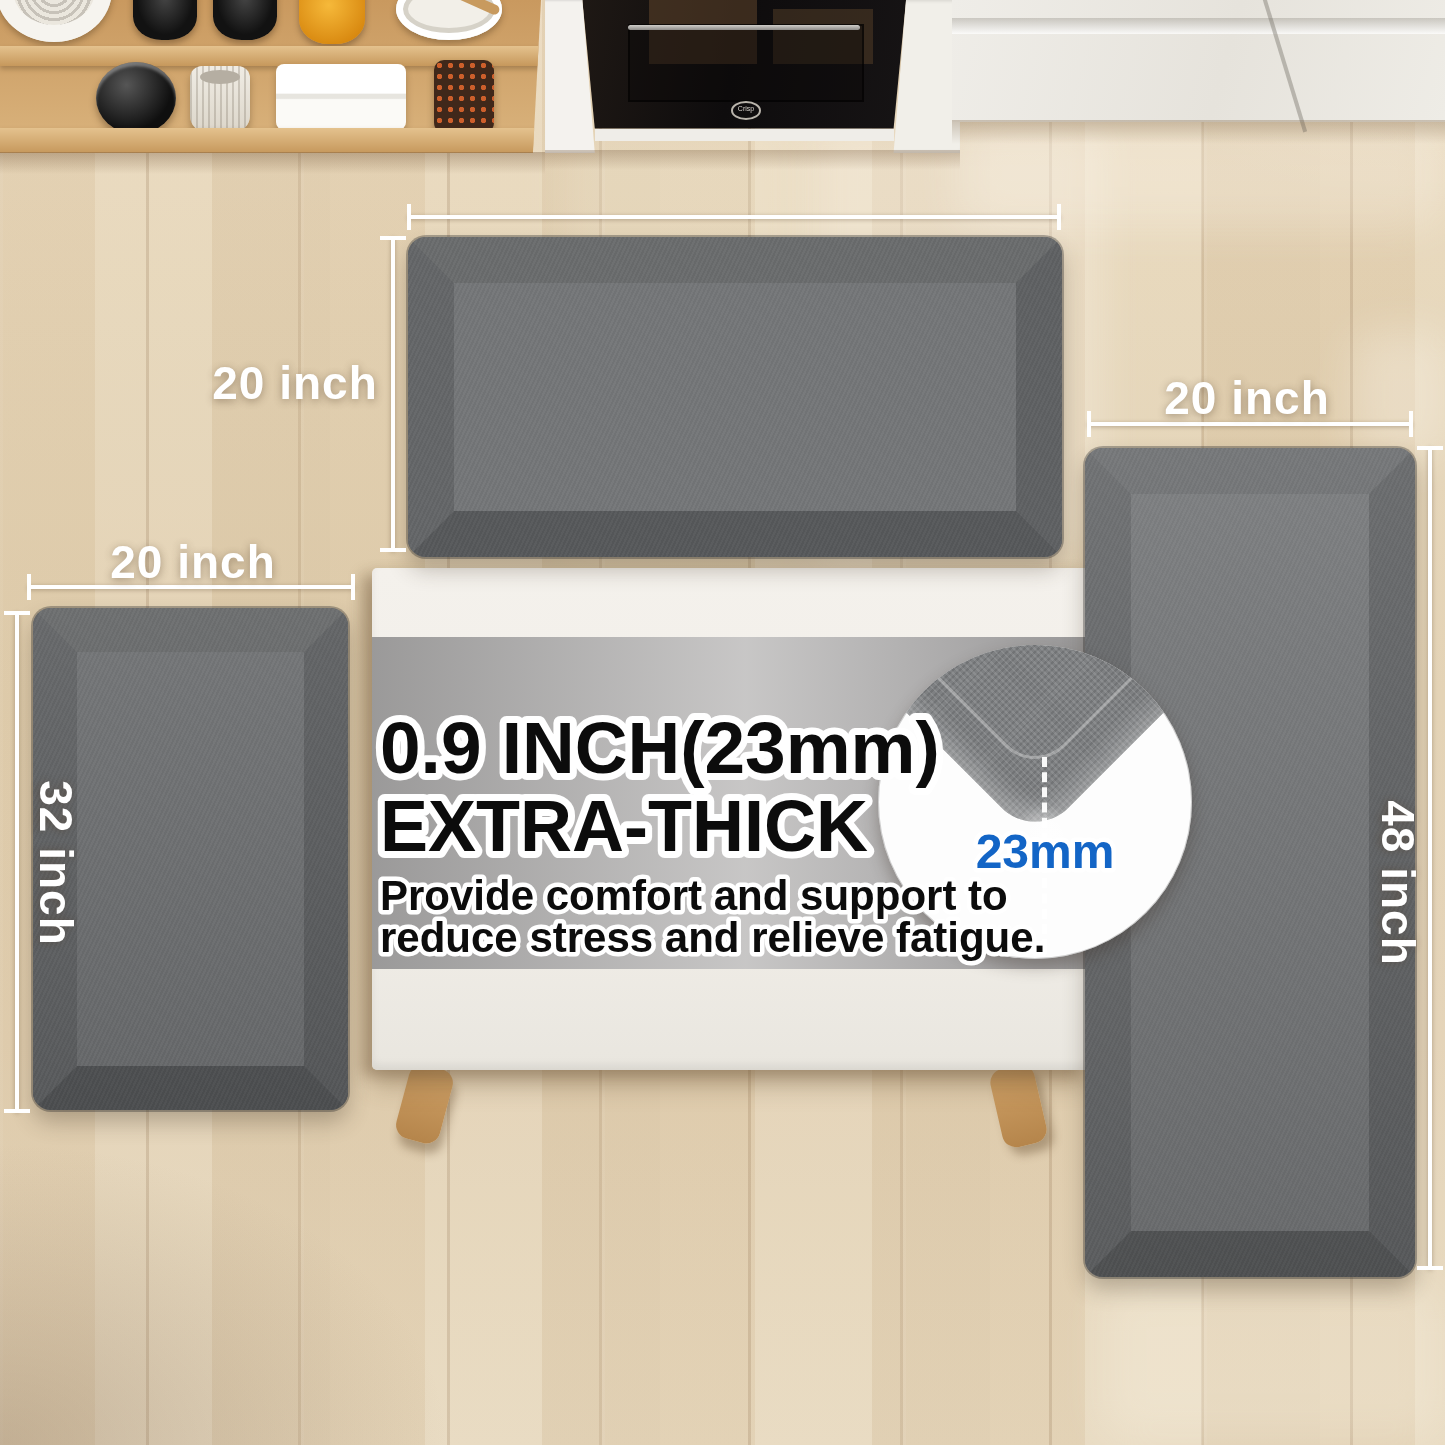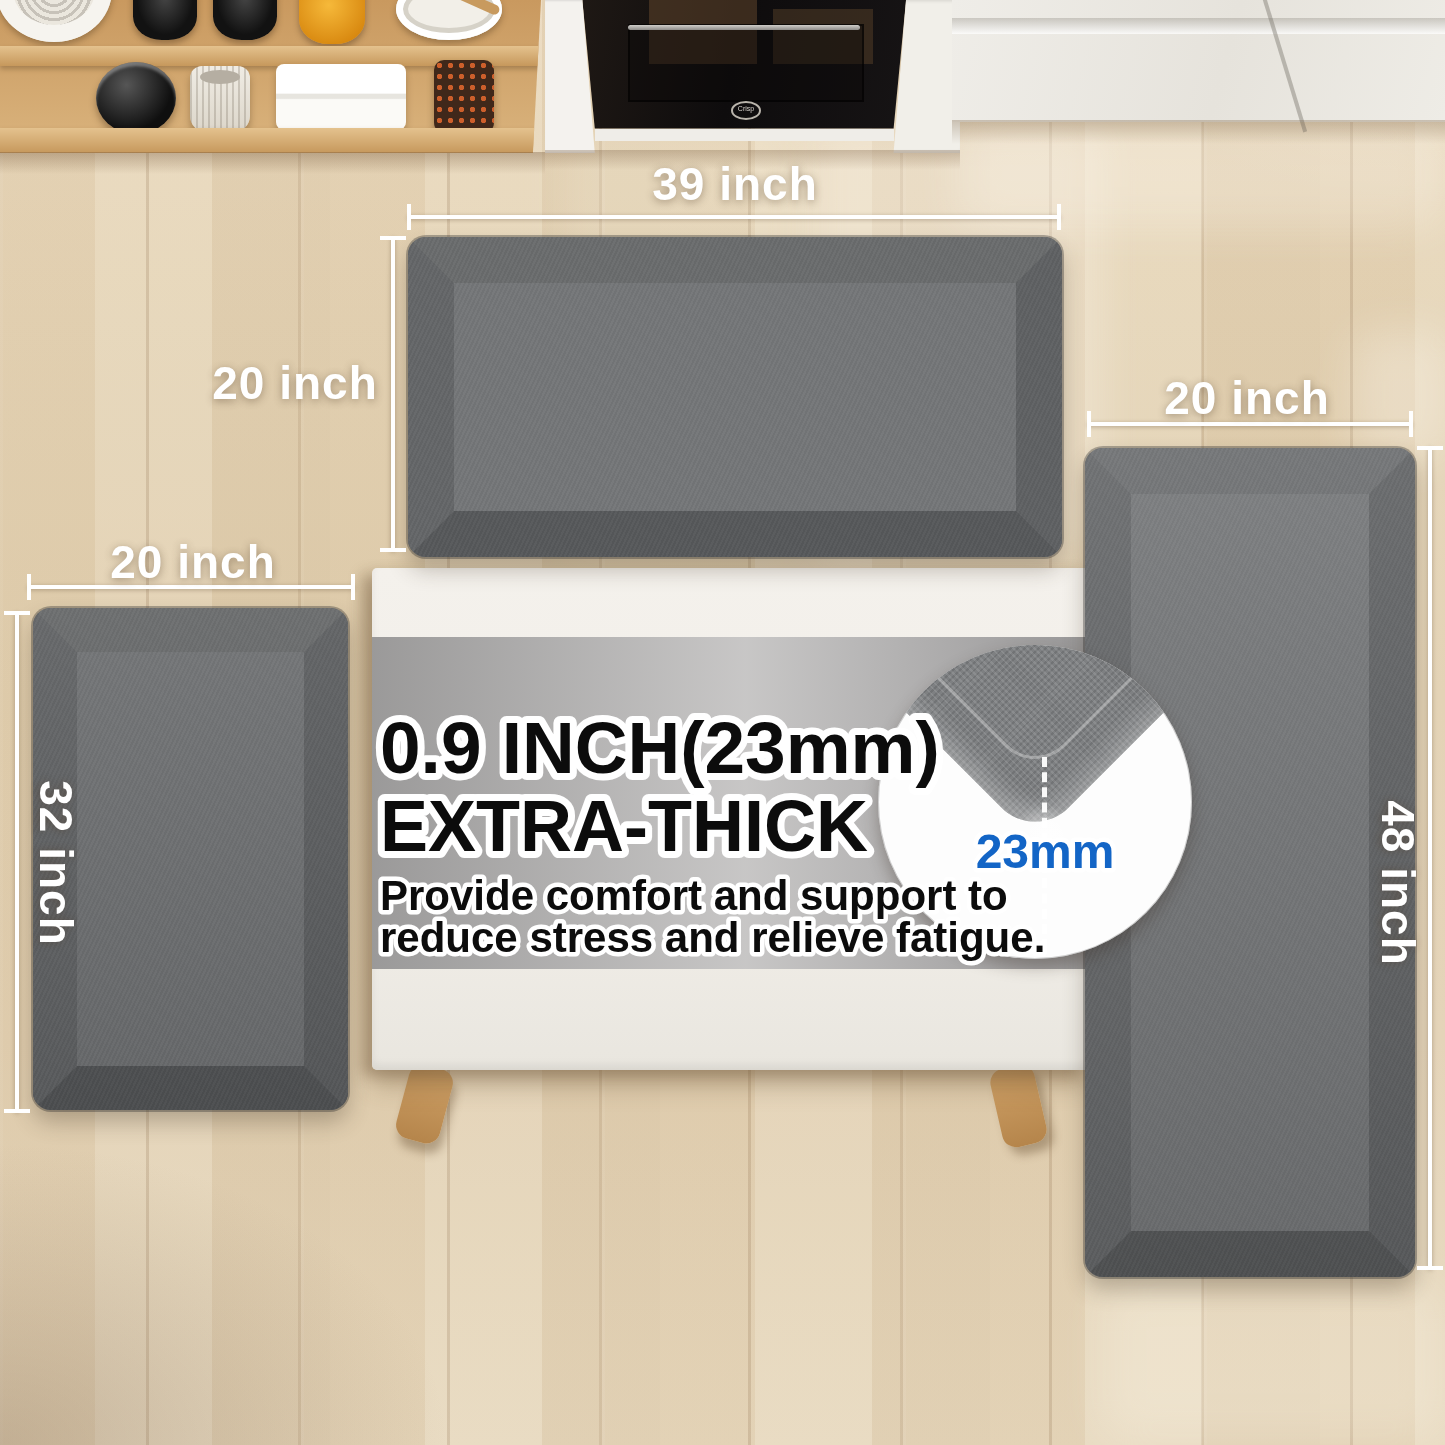--- a/index.html
+++ b/index.html
@@ -222,21 +222,20 @@
     <div class="shade"></div>
   </div>
 
   <div class="dim-line h" style="left:408px;top:215px;width:652px;height:4px;"></div>
   <div class="dim-line v" style="left:391px;top:237px;width:4px;height:314px;"></div>
   <div class="dim-line h" style="left:28px;top:585px;width:326px;height:4px;"></div>
   <div class="dim-line v" style="left:15px;top:612px;width:4px;height:500px;"></div>
   <div class="dim-line h" style="left:1088px;top:422px;width:324px;height:4px;"></div>
   <div class="dim-line v" style="left:1428px;top:447px;width:4px;height:822px;"></div>
 
-  <div class="dim-label" style="left:570px;top:157px;width:330px;">39 inch</div>
   <div class="dim-label" style="left:170px;top:356px;width:250px;">20 inch</div>
   <div class="dim-label" style="left:68px;top:535px;width:250px;">20 inch</div>
   <div class="dim-label rot" style="left:-69px;top:836px;width:250px;">32 inch</div>
   <div class="dim-label" style="left:1122px;top:371px;width:250px;">20 inch</div>
   <div class="dim-label rot" style="left:1273px;top:856px;width:250px;">48 inch</div>
 
   <div class="inset-circle">
     <div class="corner-block"></div>
     <div class="corner-edge"></div>
     <div class="corner-glow"></div>

